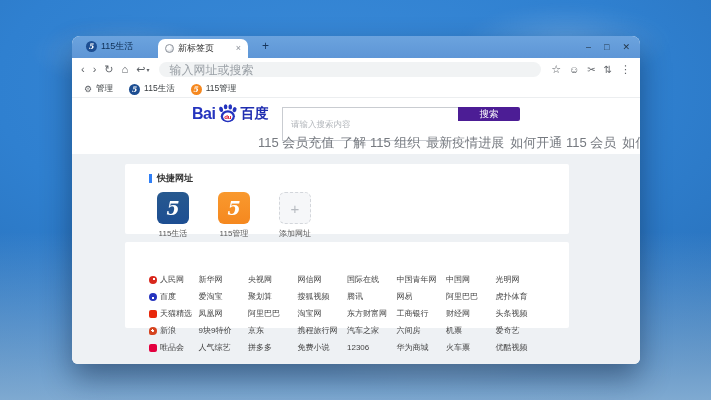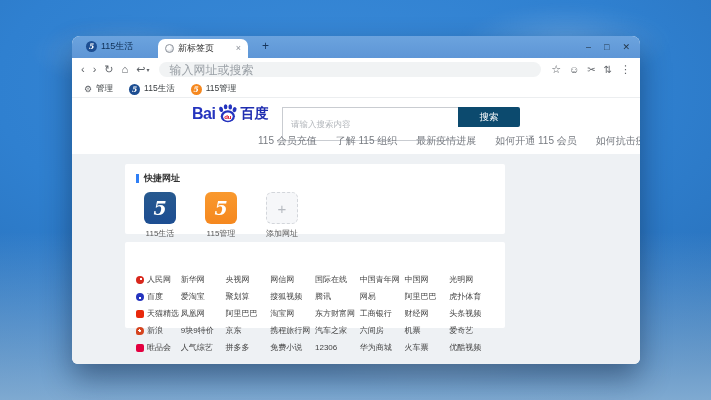--- a/index.html
+++ b/index.html
@@ -52,26 +52,26 @@
   .content{position:relative;height:266px;background:#eef1f4}
   .search-sec{position:absolute;top:0;left:0;right:0;height:56px;background:#fff}
   .baidu-wrap{position:absolute;left:120px;top:6px;display:flex;align-items:flex-start;gap:1px}
   .b-bai{font-size:16px;font-weight:bold;color:#2534be;letter-spacing:-.5px;line-height:1.2}
   .b-cn{font-size:14px;font-weight:bold;color:#1f2db0;line-height:1.3}
   .paw{margin:0 1px -1px 1px}
   .search-box{position:absolute;left:210px;top:9px;width:176px;height:20px;border:1px solid #c9ccd1;border-right:0;
     box-sizing:border-box;display:flex;align-items:center;padding:16px 6px;background:#fff}
   .search-box input{border:0;outline:0;font-size:8.5px;width:100%;font-family:inherit;color:#202124}
   .search-box input::placeholder{color:#b2b6bb}
-  .search-btn{position:absolute;left:386px;top:9px;width:62px;height:20px;background:#0c4a6e;color:#fff;font-size:9.5px;
+  .search-btn{position:absolute;left:386px;top:9px;width:62px;height:14px;background:#4c1d95;color:#fff;font-size:9.5px;
     display:flex;align-items:center;justify-content:center;border-radius:0 2px 2px 0;cursor:pointer}
-  .hotlinks{position:absolute;left:186px;top:36px;display:flex;gap:19px;font-size:10px;color:#767a80;white-space:nowrap}
+  .hotlinks{position:absolute;left:186px;top:36px;display:flex;gap:6px;font-size:13px;color:#767a80;white-space:nowrap}
   .hotlink{cursor:pointer}
 
-  .card{position:absolute;left:53px;width:380px;background:#fff;border-radius:2px;padding:8px 11px;box-sizing:border-box}
+  .card{position:absolute;left:53px;width:444px;background:#fff;border-radius:2px;padding:8px 24px;box-sizing:border-box}
   .card.quick{top:66px;height:70px}
   .card.famous{top:144px;height:86px}
   .card-title{display:flex;align-items:center;gap:5px;font-size:9px;font-weight:bold;color:#333}
   .accent{width:3px;height:9px;background:#2f7ff6;flex:0 0 3px}
 
   .tiles{display:flex;gap:15px;margin-top:7px;padding-left:1px}
   .tile-item{width:46px;text-align:center;cursor:pointer}
   .tile{width:32px;height:32px;margin:0 auto;border-radius:6px;color:#fff;font-size:19px;display:flex;align-items:center;
     justify-content:center;font-family:"DejaVu Serif",serif;font-weight:bold;font-style:italic;box-sizing:border-box}
   .tile.t-blue{background:linear-gradient(#27598f,#1d4e92)}

